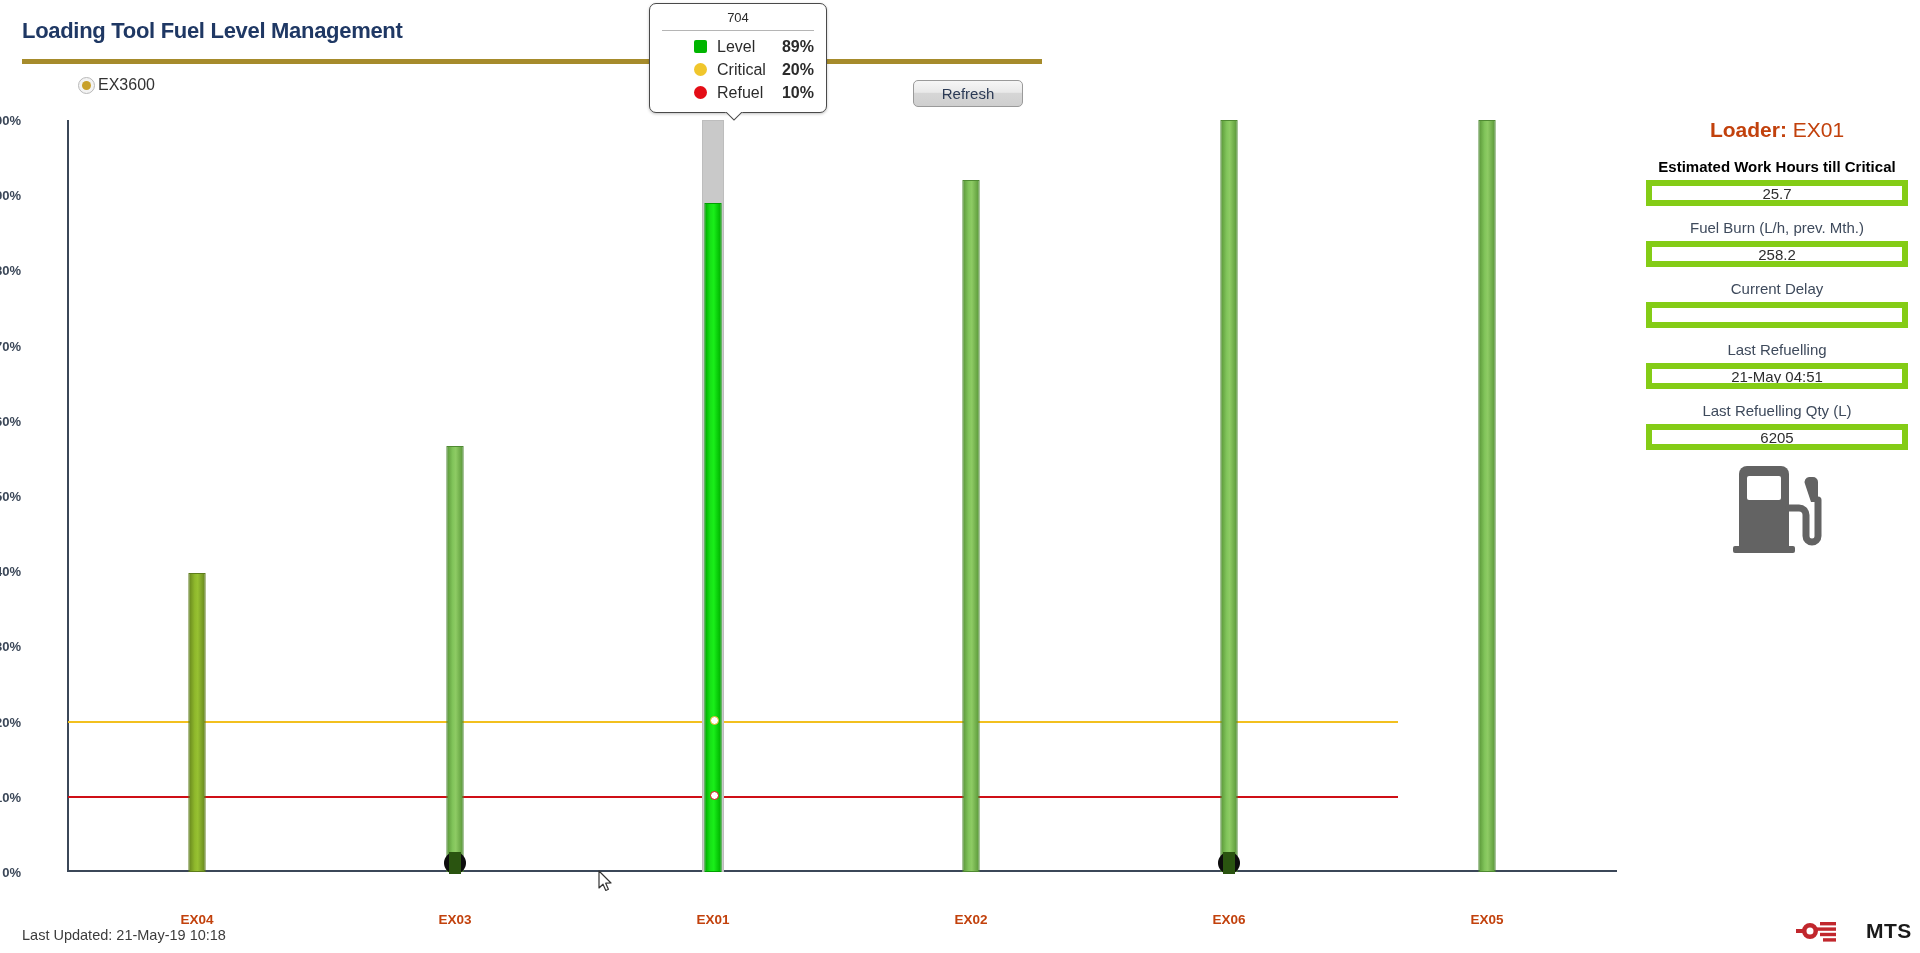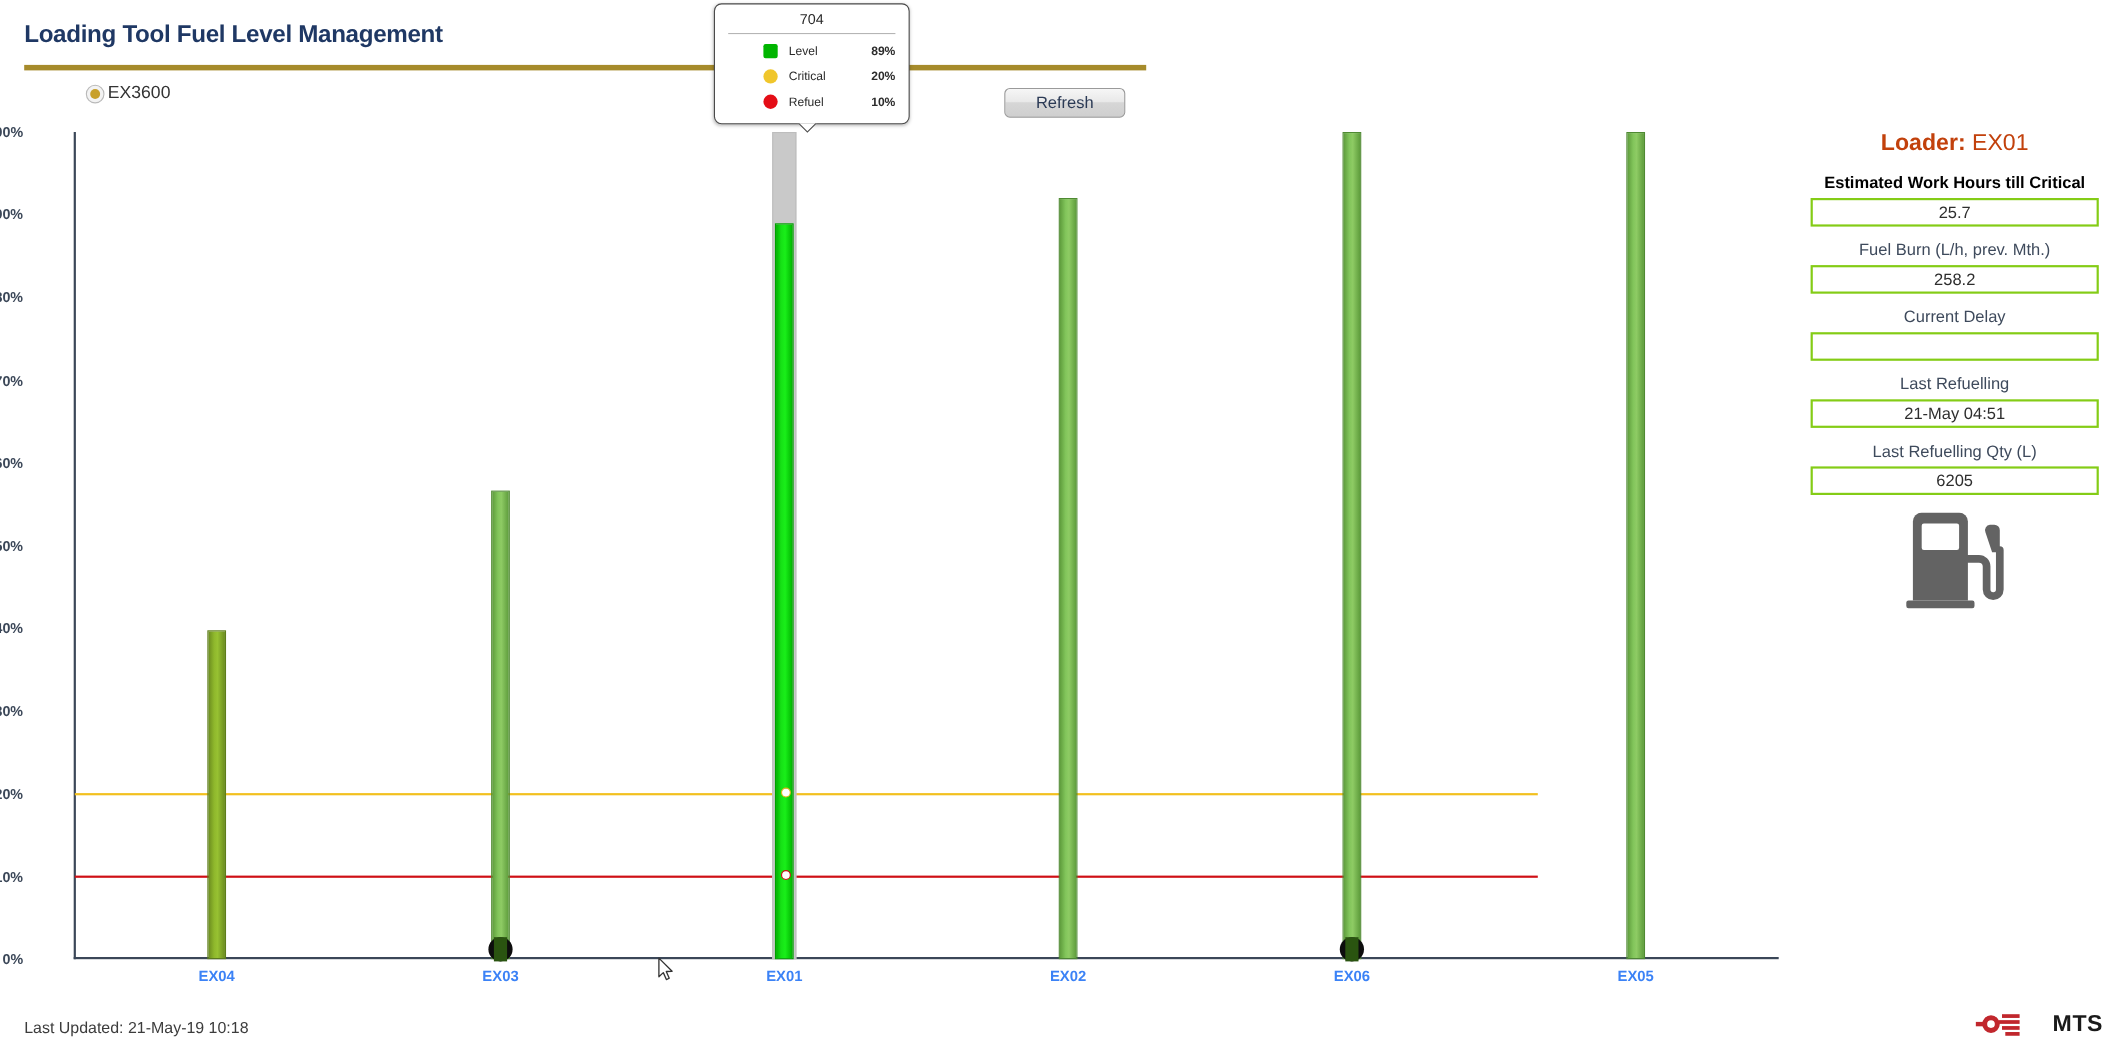--- a/index.html
+++ b/index.html
@@ -104,21 +104,21 @@
     font-size: 13px;
     color: #2b2b2b;
     padding-bottom: 5px;
     border-bottom: 1px solid #b5b5b5;
     margin-bottom: 4px;
   }
   .tooltip-row {
     display: flex;
     align-items: center;
     height: 23px;
-    font-size: 11px;
+    font-size: 16px;
     color: #2b2b2b;
     padding-left: 32px;
   }
   .tt-swatch { width: 13px; height: 13px; flex: none; margin-right: 10px; }
   .tt-swatch.square { border-radius: 2px; }
   .tt-swatch.circle { border-radius: 50%; }
   .tt-name { flex: 1; }
   .tt-val { font-weight: bold; }
   #tooltip-arrow {
     position: absolute;
@@ -231,27 +231,27 @@
     content: "";
     position: absolute;
     left: 5px;
     top: 0;
     width: 12px;
     height: 22px;
     background: #2a5410;
   }
   .bar-label {
     position: absolute;
-    top: 780px;
+    top: 812px;
     width: 140px;
     margin-left: -70px;
     text-align: center;
     font-size: 13.5px;
     font-weight: bold;
-    color: #3b82f6;
+    color: #c2410c;
   }
   .thresh-dot {
     position: absolute;
     width: 7px;
     height: 7px;
     border-radius: 50%;
     background: #ffffff;
     margin-left: -3.5px;
     z-index: 6;
   }
@@ -299,21 +299,21 @@
     font-size: 15px;
     color: #3e4a5c;
     padding-bottom: 5px;
     white-space: nowrap;
   }
   .field-label.critical { color: #000000; font-weight: bold; }
   .field-input {
     width: 100%;
     height: 26px;
     box-sizing: border-box;
-    border: 2px solid #84cc16;
+    border: 6px solid #84cc16;
     background: #ffffff;
     text-align: center;
     font-size: 15px;
     color: #2e2e2e;
     font-family: "Liberation Sans", sans-serif;
     border-radius: 0;
   }
   #fuel-pump-icon {
     margin: 16px auto 0 auto;
     display: block;

